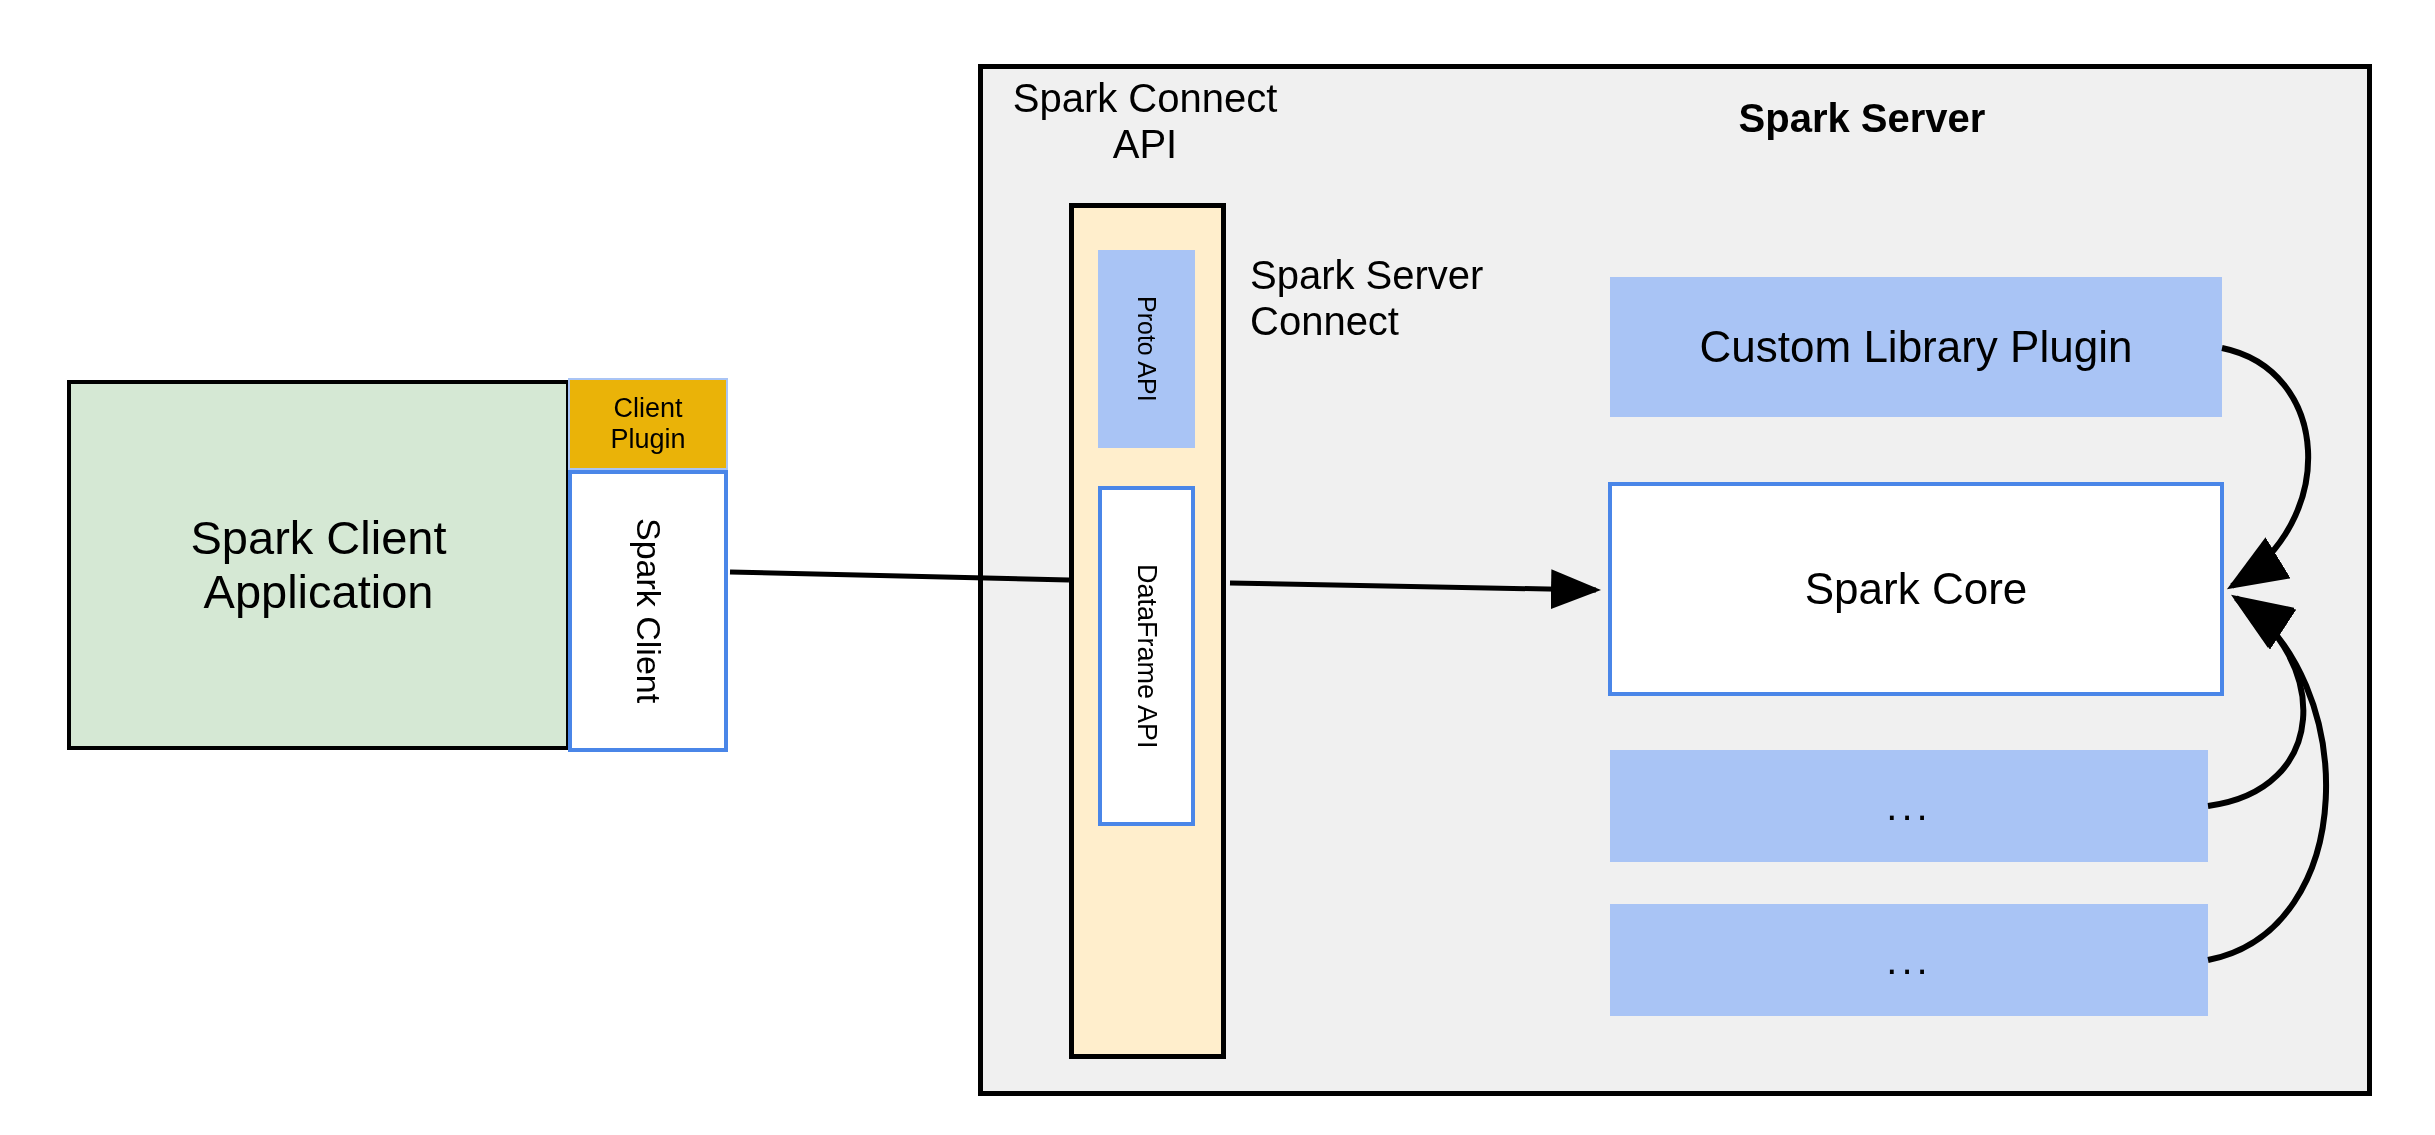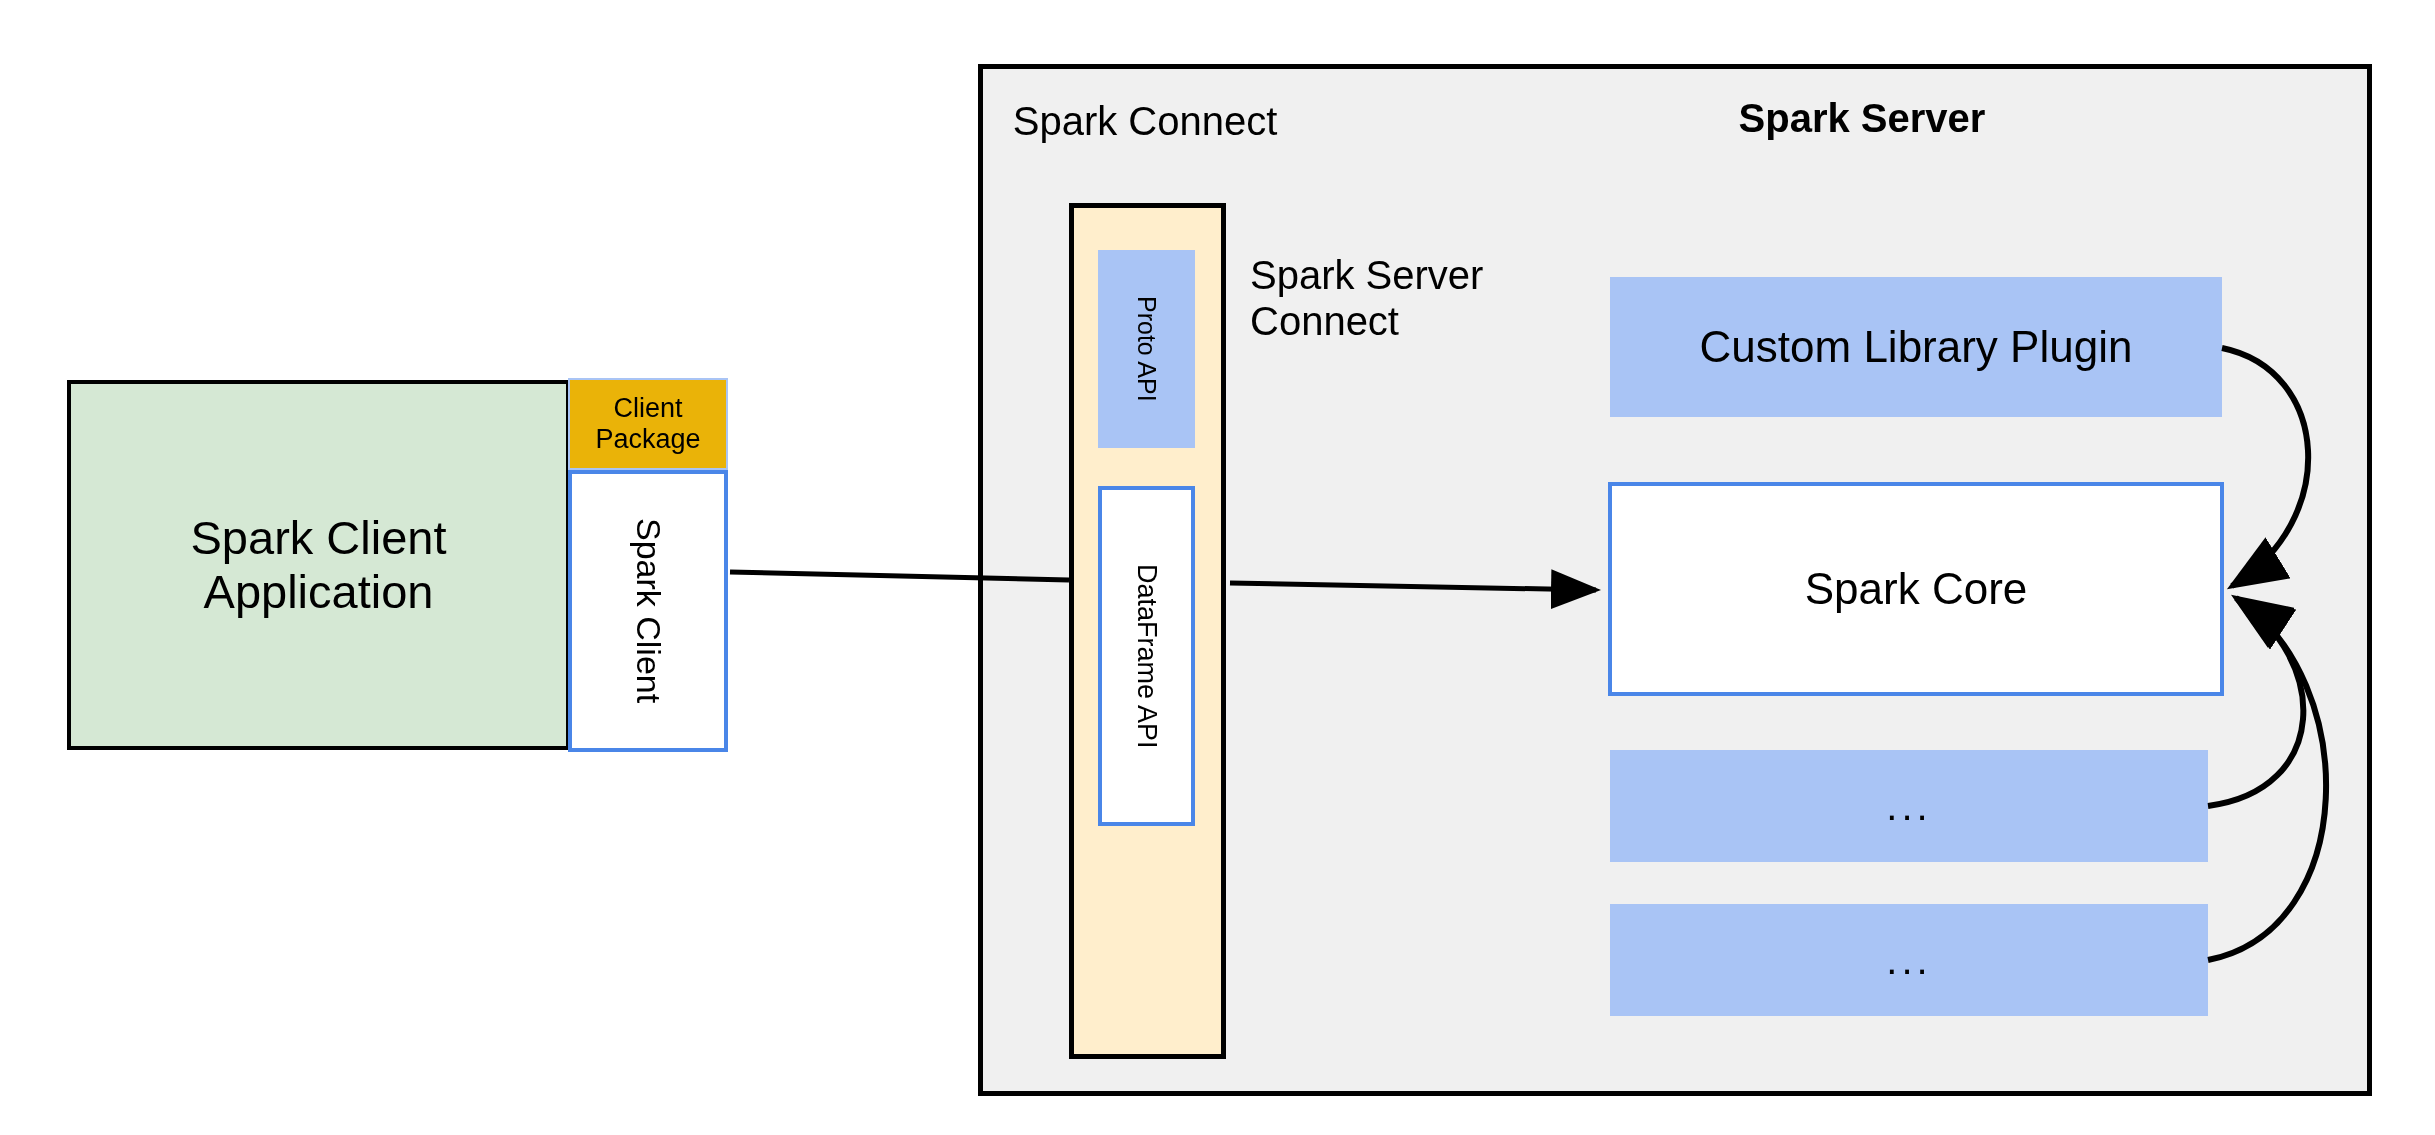--- a/index.html
+++ b/index.html
@@ -143,20 +143,21 @@
 </head>
 <body>
 
 <div id="stage">
 
   <div class="box" id="server-container"></div>
 
   <div class="box" id="connect-api-label">
     <div>
       <div>Spark Connect</div>
+      <div>API</div>
     </div>
   </div>
 
   <div class="box" id="server-title">Spark Server</div>
 
   <div class="box" id="server-library-label">
     <div>
       <div>Spark Server</div>
       <div>Connect</div>
     </div>
@@ -185,21 +186,21 @@
 
   <div class="box" id="client-app">
     <div>
       <div>Spark Client</div>
       <div>Application</div>
     </div>
   </div>
   <div class="box" id="client-package">
     <div>
       <div>Client</div>
-      <div>Package</div>
+      <div>Plugin</div>
     </div>
   </div>
   <div class="box" id="spark-client">
     <span class="vtext">Spark Client</span>
   </div>
 
   <svg id="arrow-layer" viewBox="0 0 2435 1135">
     <defs>
       <marker id="arrowhead" markerWidth="10" markerHeight="8" refX="9" refY="4" orient="auto" markerUnits="strokeWidth">
         <path d="M0,0 L10,4 L0,8 z" fill="#000000"></path>

